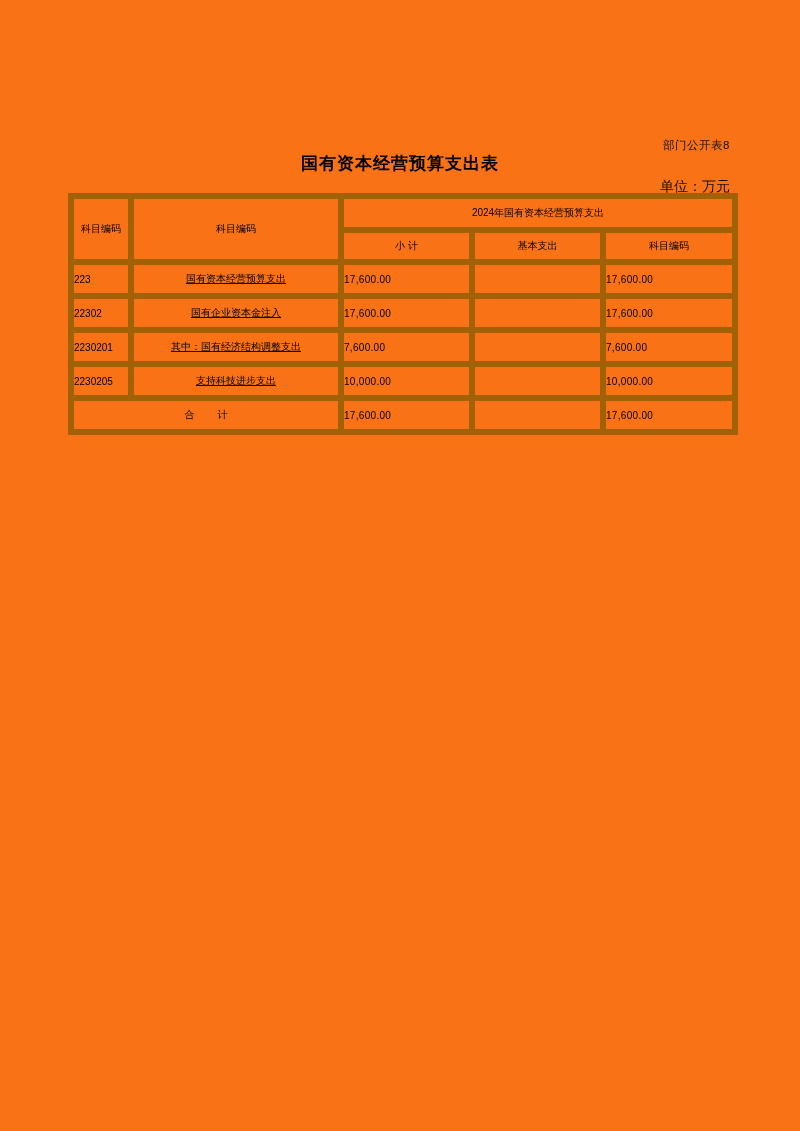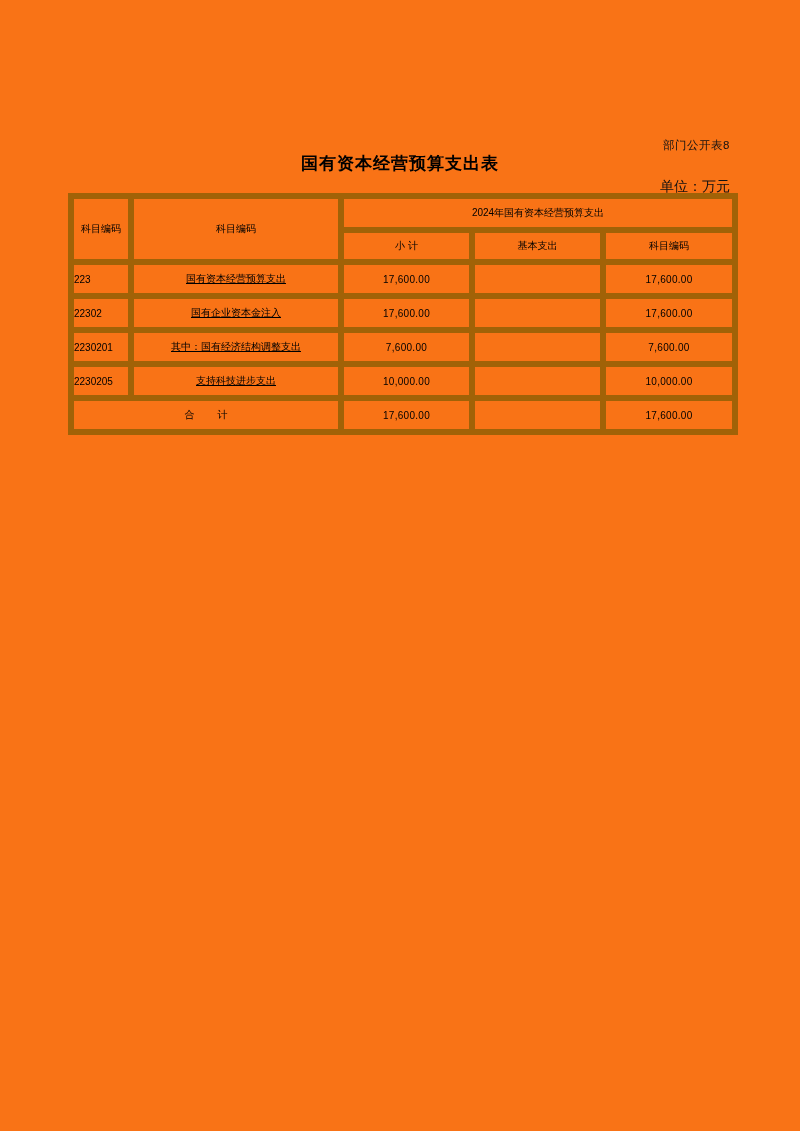--- a/index.html
+++ b/index.html
@@ -88,21 +88,21 @@
     padding-left: 6px;
   }
   .cell-name {
     text-align: center;
     text-decoration: underline;
   }
   .cell-name.indent1 {
     text-align: center;
   }
   .cell-num {
-    text-align: center;
+    text-align: left;
     padding-right: 8px;
     letter-spacing: 0.3px;
   }
   .cell-total-label {
     text-align: center;
     letter-spacing: 10px;
     text-indent: 10px;
   }
   .cell-empty { }
   .page-number {

